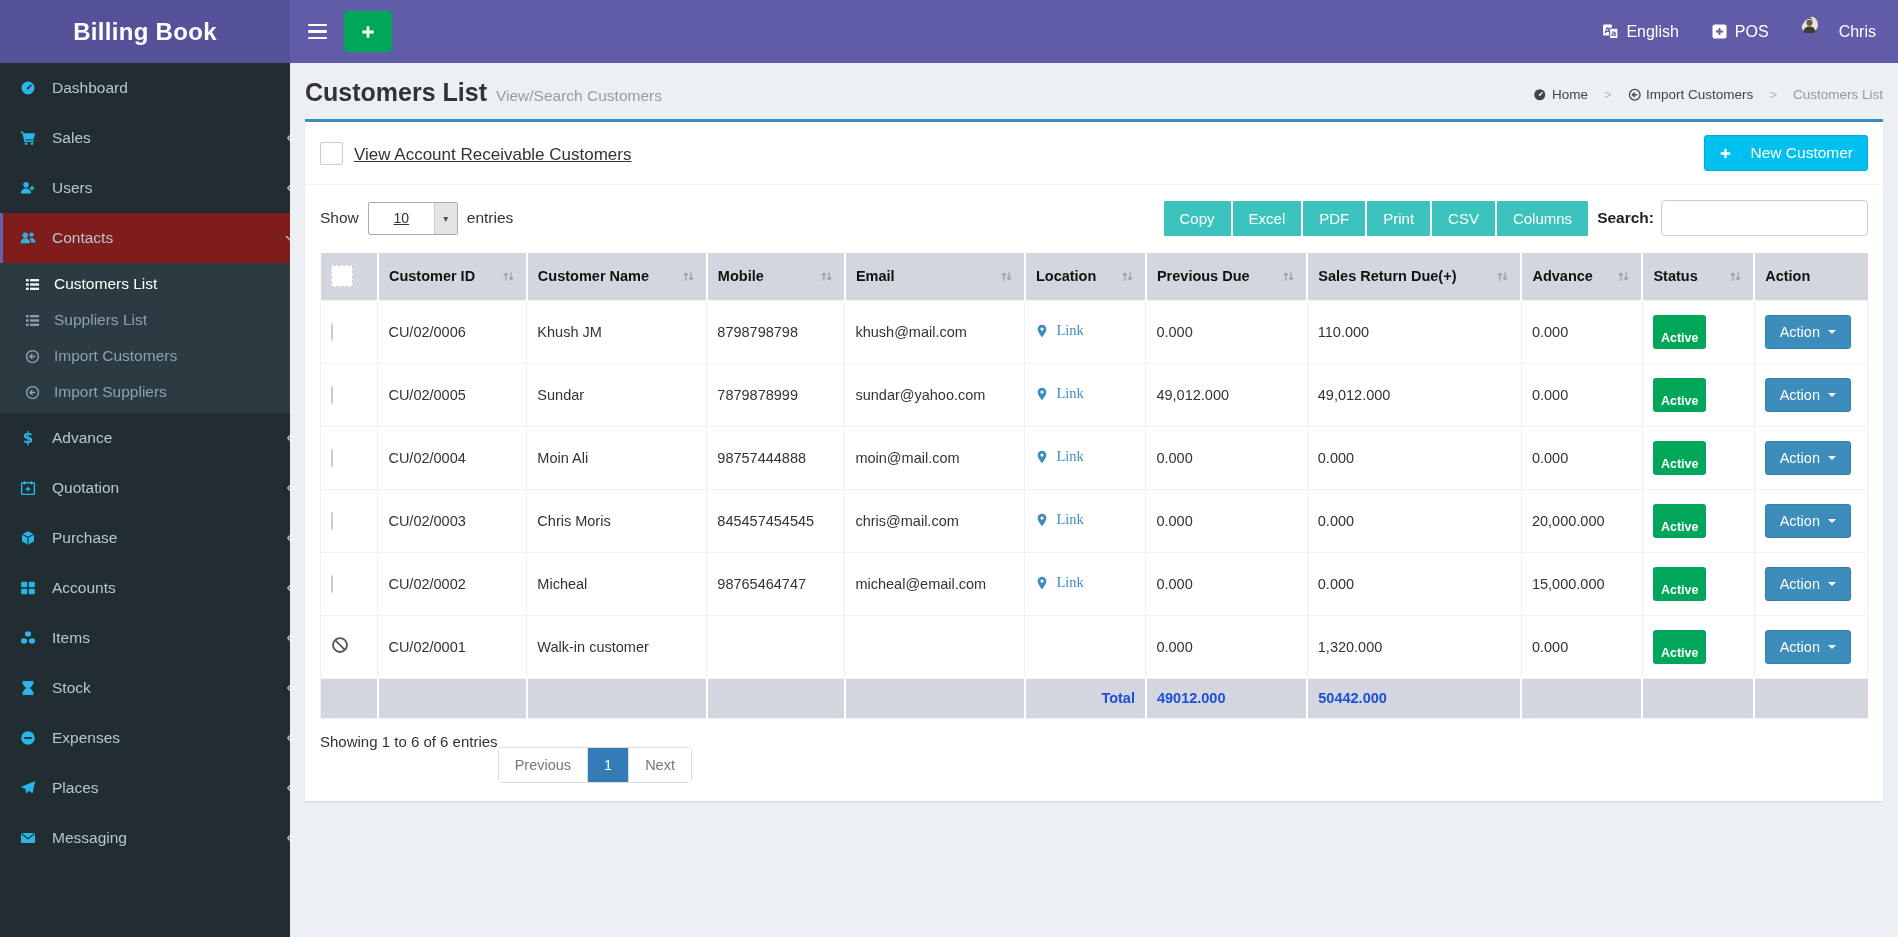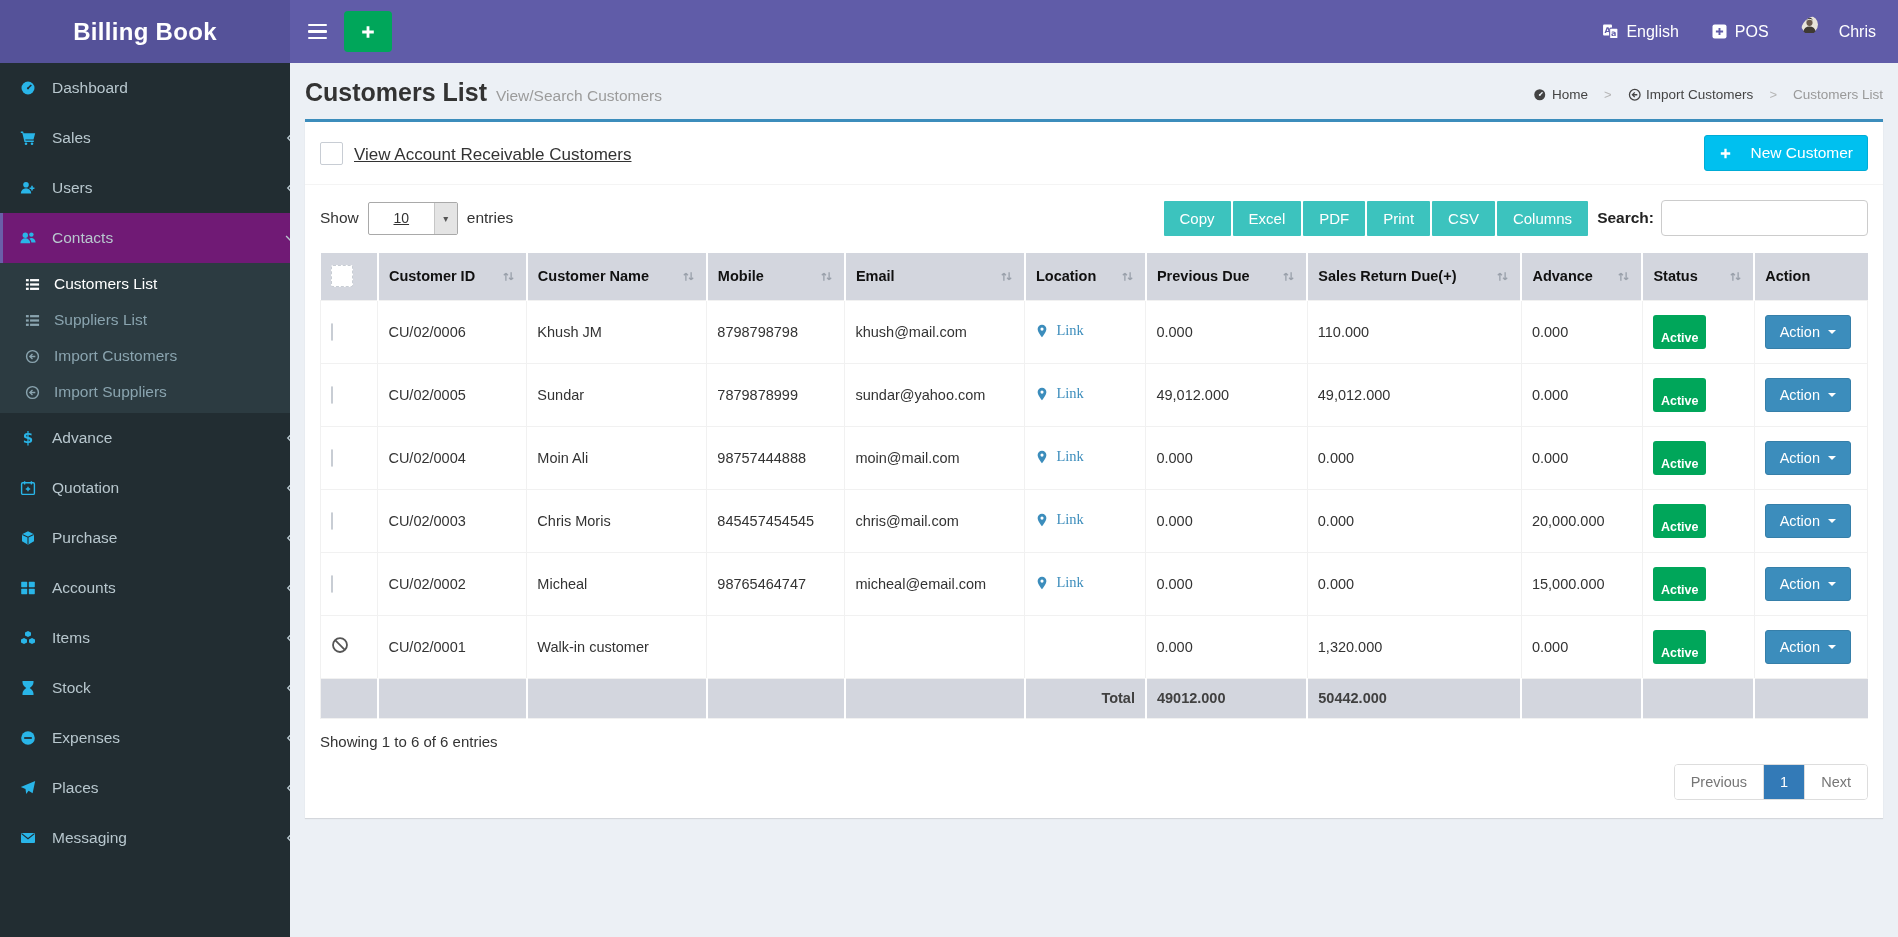--- a/index.html
+++ b/index.html
@@ -28,21 +28,21 @@
   .nav-right { margin-left:auto; display:flex; align-items:center; gap:32px; color:#fff; font-size:15.5px; }
   .nav-item { display:flex; align-items:center; gap:7px; cursor:pointer; --icon-contrast:#605ca8; font-size:16px; }
   .nav-item .icon { font-size:17px; }
   .avatar { width:31px; height:31px; border-radius:50%; overflow:hidden; font-size:31px; }
 
   
   .sidebar { position:absolute; top:63px; left:0; width:322px; bottom:0; background:#222d32; }
   .menu-item { display:flex; align-items:center; padding:16px 16px 16px 17px; color:#b8c7ce;
     font-size:15.5px; cursor:pointer; border-left:3px solid transparent; }
   .menu-item .icon { color:#29b5e8; width:22px; margin-right:10px; font-size:16px; }
-  .menu-item.active { border-left-color:#6a5fa8; background:#701a75; }
+  .menu-item.active { border-left-color:#6a5fa8; background:#7f1d1d; }
   .menu-item .chevron { margin-left:auto; color:#b8c7ce; font-size:12px; width:auto; }
   .submenu { background:#2c3b41; padding:3px 0; }
   .submenu-item { display:flex; align-items:center; padding:9px 16px 9px 25px; color:#8aa4af;
     font-size:15.5px; cursor:pointer; }
   .submenu-item .icon { width:20px; margin-right:9px; font-size:15px; }
   .submenu-item.active { color:#fff; }
 
   
   .content { position:absolute; left:290px; top:63px; right:0; bottom:0; background:#ecf0f5; overflow:hidden; }
   .content-header { display:flex; align-items:baseline; padding:15px 15px 12px; }
@@ -92,25 +92,25 @@
     font-size:14.5px; cursor:pointer;font-family:Liberation Serif, serif; }
   .link-cell .icon { font-size:14px; }
   .badge-active { background:#00a65a; color:#fff; font-size:12.5px; font-weight:700;
     padding:16px 8px 4px; border-radius:3px; display:inline-block; }
   .btn-action { background:#3c8dbc; border:1px solid #367fa9; color:#fff; border-radius:3px;
     padding:8px 14px; font-size:14.5px; display:inline-flex; align-items:center; gap:8px; cursor:pointer; }
   .caret { width:0; height:0; border-left:4px solid transparent; border-right:4px solid transparent;
     border-top:4px solid #fff; display:inline-block; }
   .ban { color:#555; font-size:18px; }
   table.data tr.total-row td { background:#d3d6de; font-weight:700; border-right:2px solid #fff;
-    height:40px; padding:9px 10px; color:#404040; }
+    height:40px; padding:9px 10px; color:#1d4ed8; }
   table.data tr.total-row td:last-child { border-right:none; }
   td.align-right { text-align:right; }
 
-  .table-footer { display:flex; flex-direction:column; padding:14px 15px 8px; }
+  .table-footer { display:flex; flex-direction:row; padding:14px 15px 8px; }
   .footer-summary { font-size:15px; color:#333; }
   .pagination-wrap { display:flex; justify-content:flex-end; margin-top:14px; }
   .pagination { display:inline-flex; border:1px solid #ddd; border-radius:4px; overflow:hidden; background:#fff; }
   .page-btn { padding:9px 16px; font-size:14.5px; color:#767676; background:#fff;
     border:none; border-left:1px solid #ddd; cursor:pointer; }
   .page-btn:first-child { border-left:none; }
   .page-btn.active { background:#337ab7; color:#fff; }
 </style>
 </head>
 <body>

